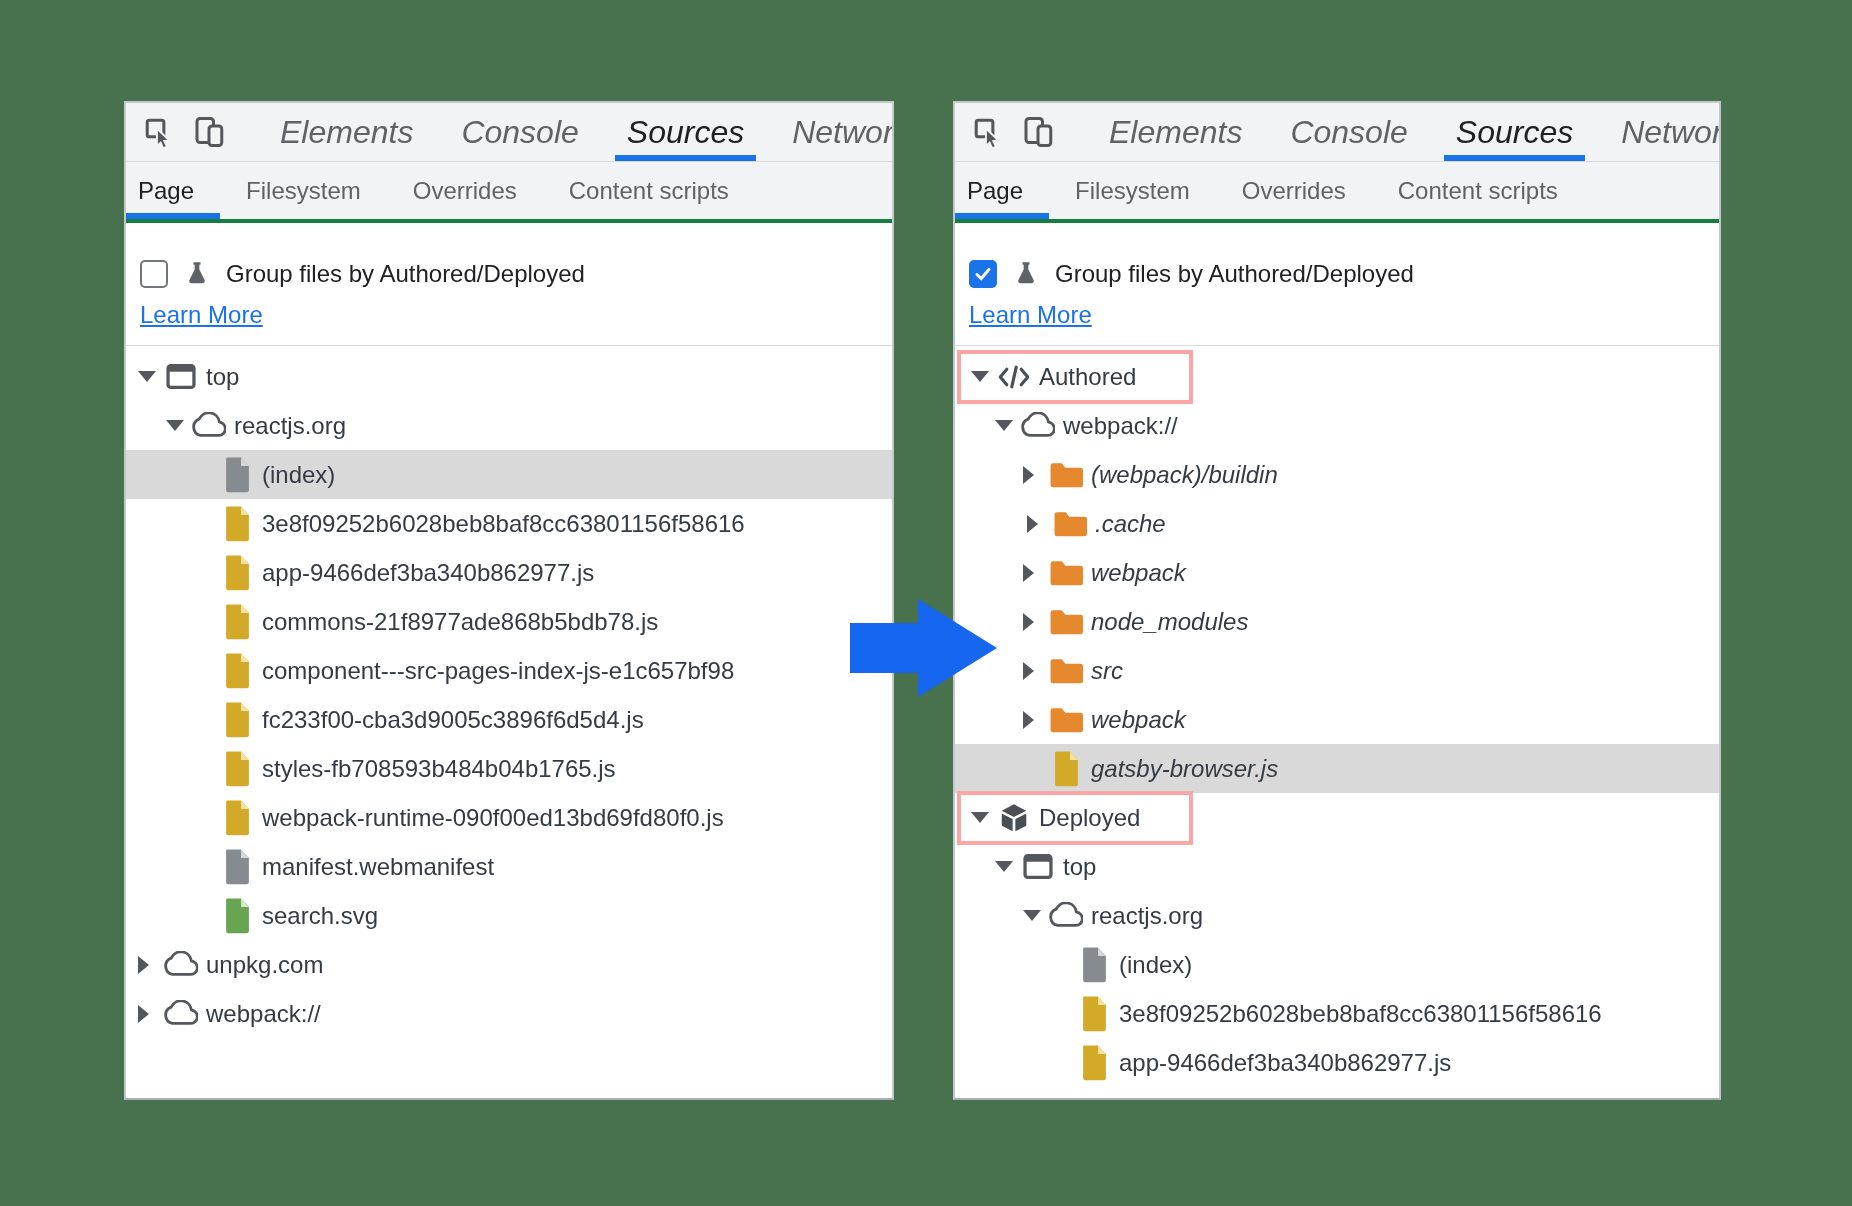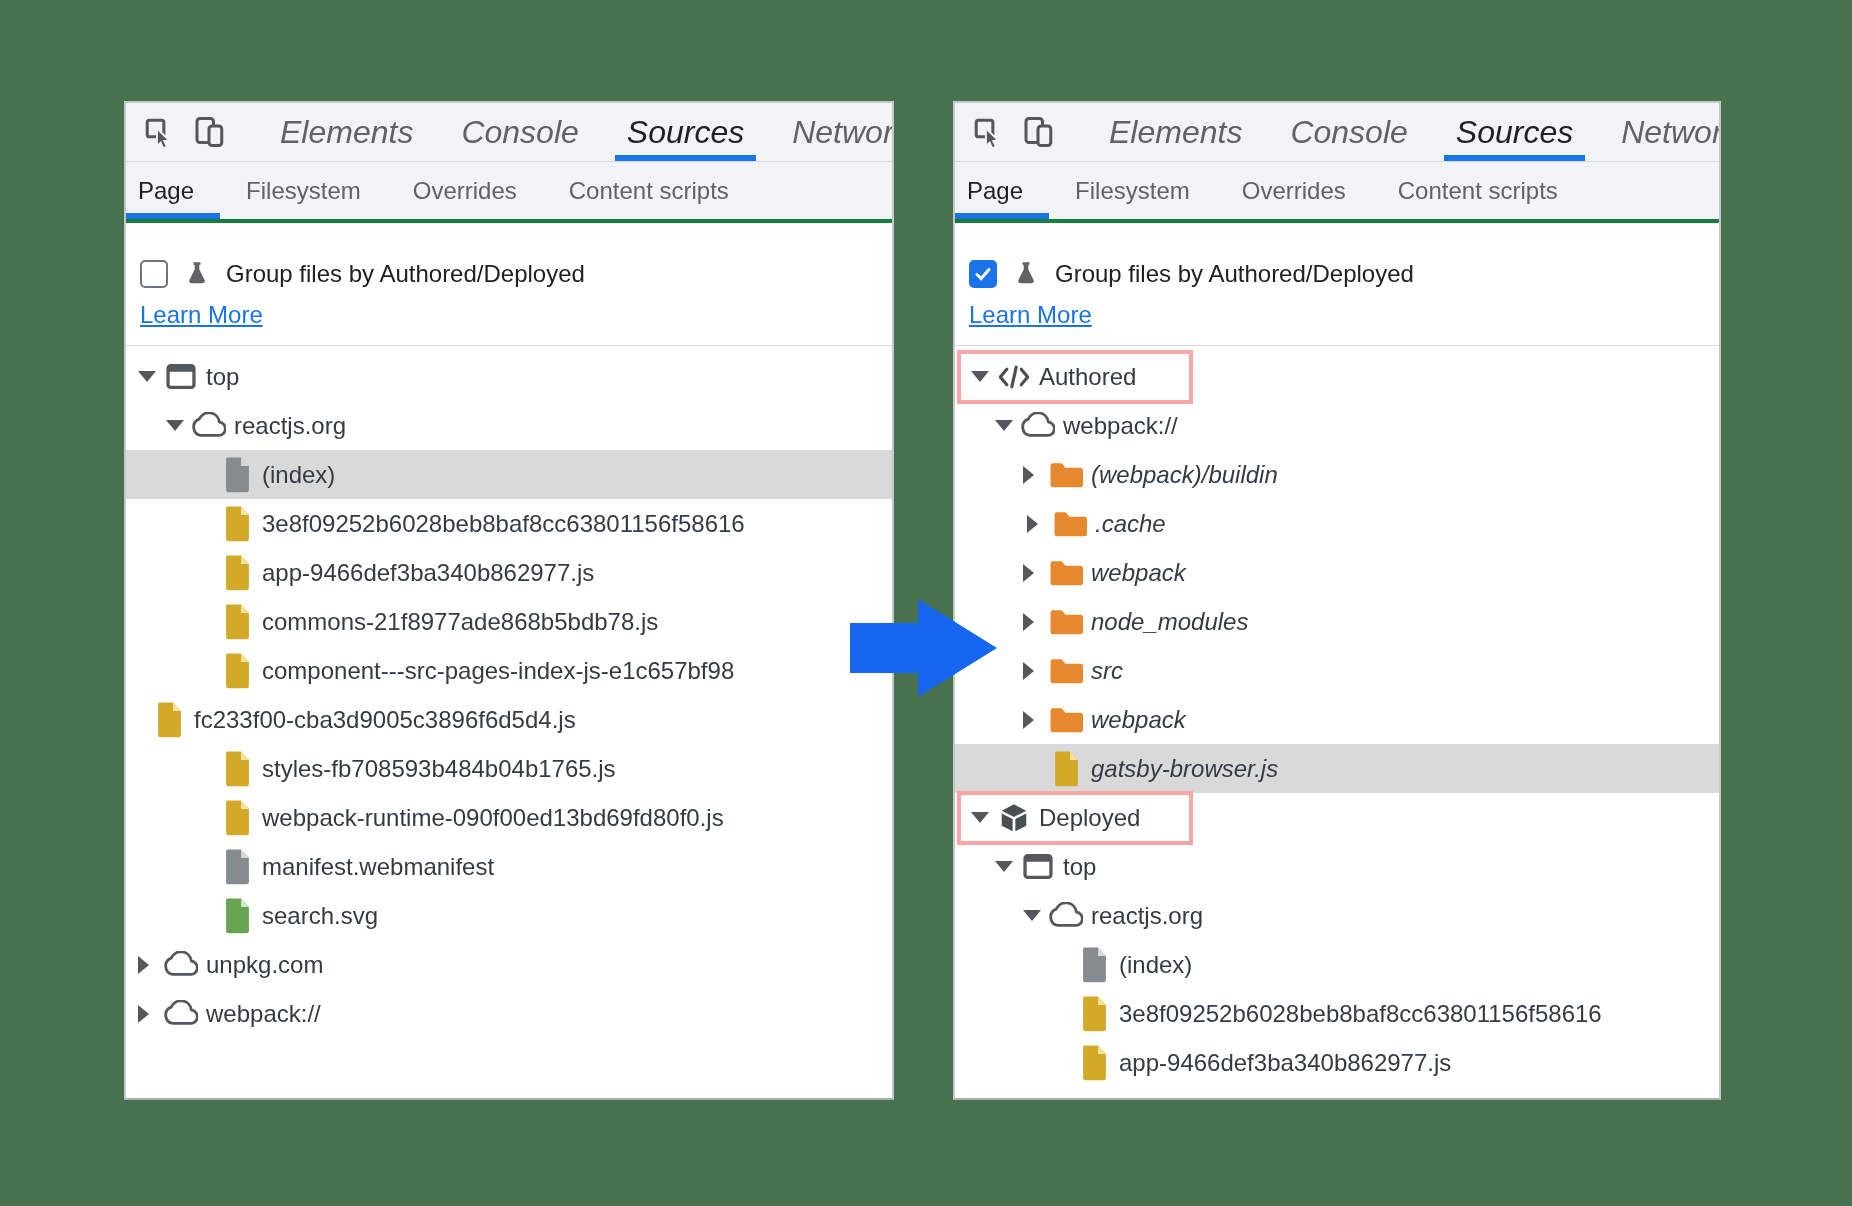--- a/index.html
+++ b/index.html
@@ -209,21 +209,21 @@
           <div class="row" style="padding-left: 68px;">
             <span class="arrow-slot"></span>
             <span class="icon-slot">
               <svg width="29" height="37" viewBox="0 0 20 26">
                 <path d="M2.5 1h10l5.5 6v17a1.5 1.5 0 0 1-1.5 1.5h-13A1.5 1.5 0 0 1 2 24V2.5A1.5 1.5 0 0 1 2.5 1z" fill="#d3a928"></path>
                 <path d="M12.5 1 L18 7 H12.5 Z" fill="#f3e3a2"></path>
               </svg>
             </span>
             <span class="label">component---src-pages-index-js-e1c657bf98</span>
           </div>
-          <div class="row" style="">
+          <div class="row" style="padding-left: 68px;">
             <span class="arrow-slot"></span>
             <span class="icon-slot">
               <svg width="29" height="37" viewBox="0 0 20 26">
                 <path d="M2.5 1h10l5.5 6v17a1.5 1.5 0 0 1-1.5 1.5h-13A1.5 1.5 0 0 1 2 24V2.5A1.5 1.5 0 0 1 2.5 1z" fill="#d3a928"></path>
                 <path d="M12.5 1 L18 7 H12.5 Z" fill="#f3e3a2"></path>
               </svg>
             </span>
             <span class="label">fc233f00-cba3d9005c3896f6d5d4.js</span>
           </div>
           <div class="row" style="padding-left: 68px;">

